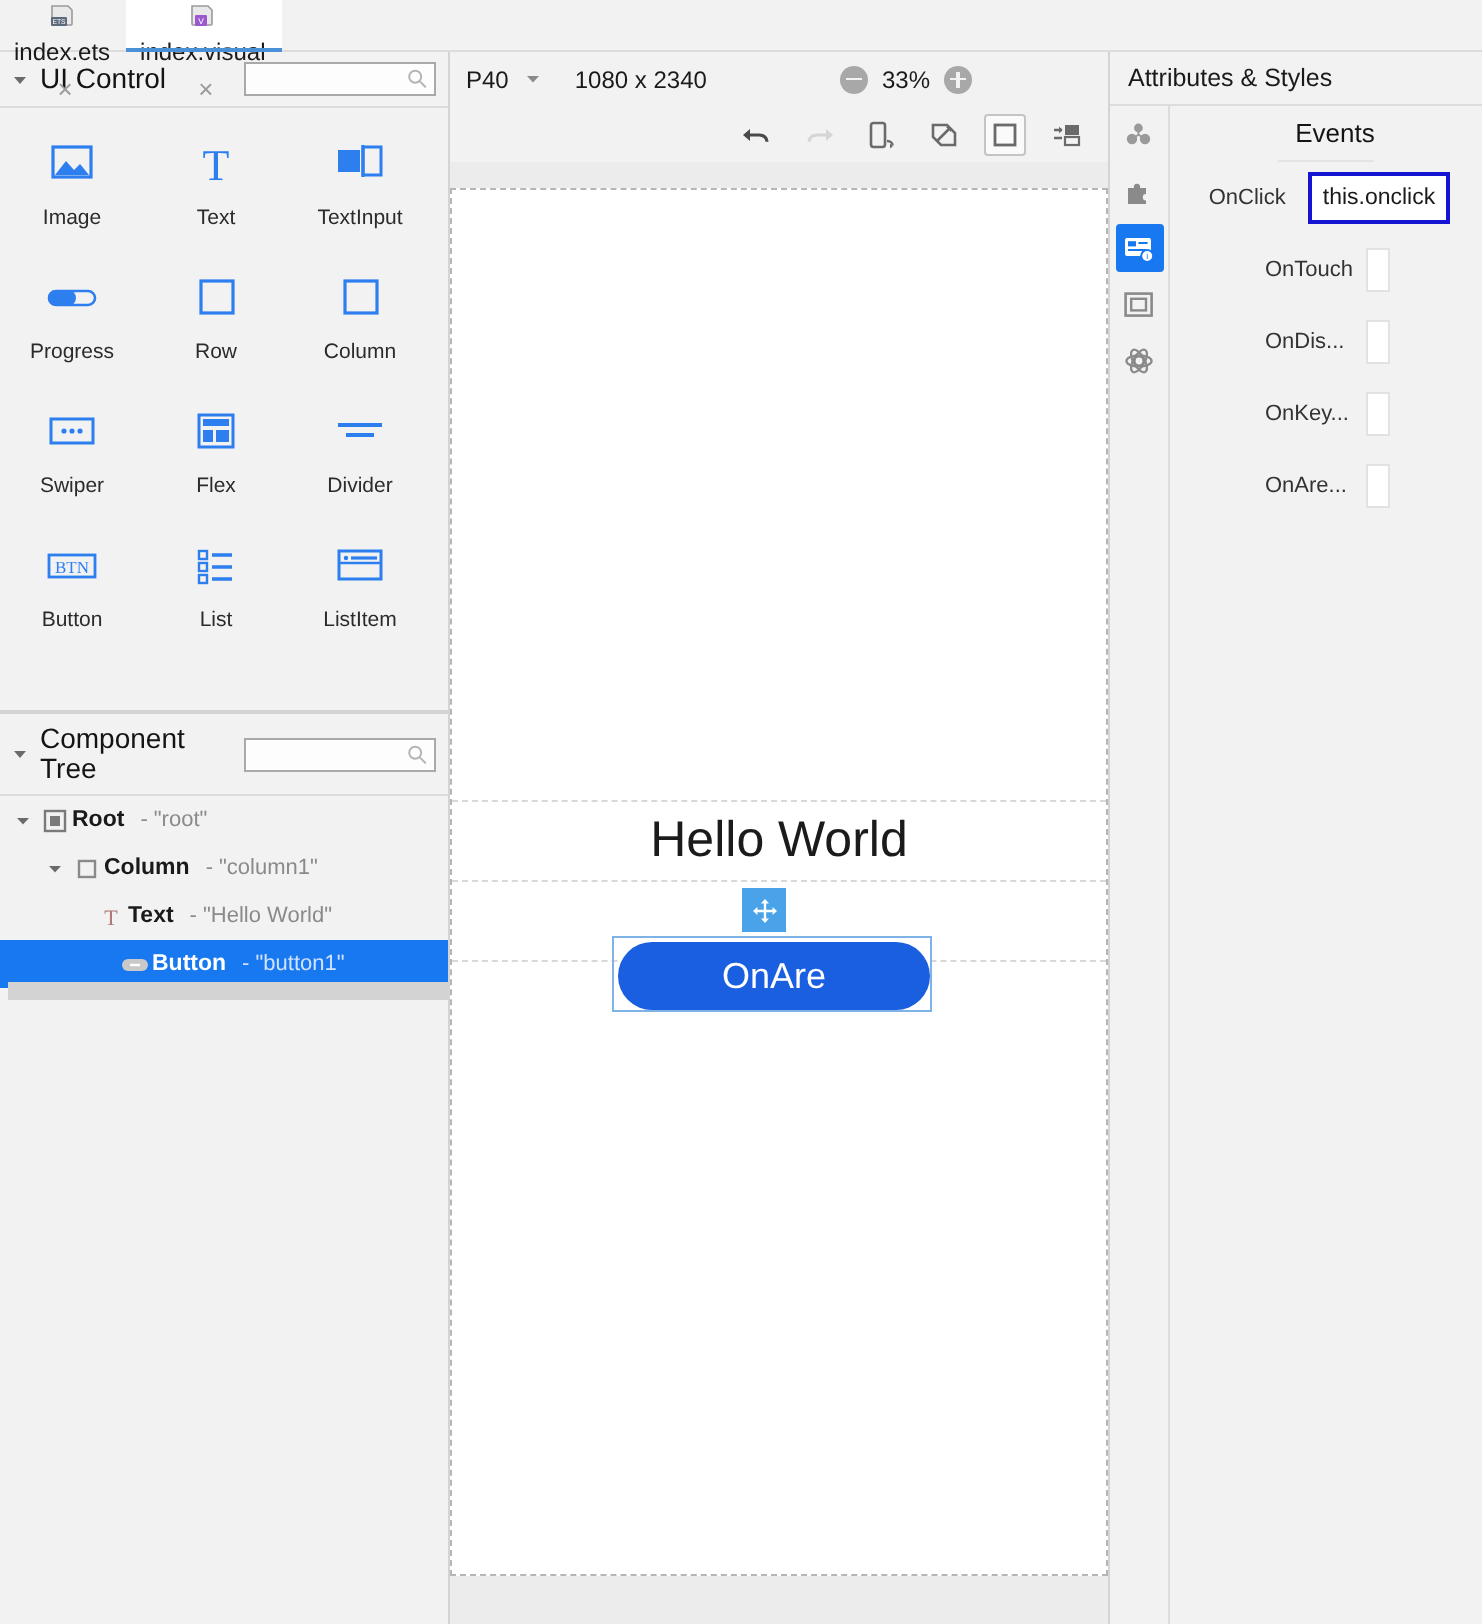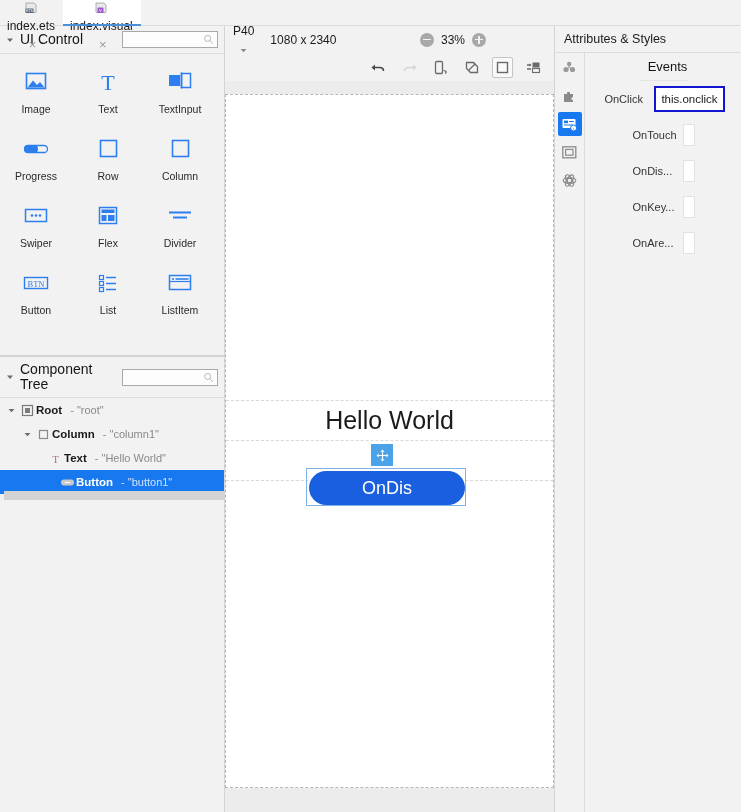--- a/index.html
+++ b/index.html
@@ -210,21 +210,20 @@
     gap: 0;
     padding: 0 8px;
     background: #f2f2f2;
     font-size: 12px;
     color: #1a1a1a;
   }
   .devsel {
     display: flex; align-items: center; gap: 8px;
     cursor: pointer;
     margin-right: 16px;
-    flex-direction: column;
   }
   .resolution { color: #1a1a1a; }
   .zoomgrp {
     margin-left: auto;
     margin-right: 60px;
     display: flex;
     align-items: center;
     gap: 7px;
   }
   .zbtn {
@@ -739,21 +738,21 @@
       </div>
 
       <div class="canvas-area">
         <div class="device">
           <div class="guide" style="top:305px;"></div>
           <div class="guide" style="top:345px;"></div>
           <div class="guide" style="top:385px;"></div>
           <div class="colwrap">
             <div class="hello">Hello World</div>
             <div class="btnsel">
-              <div class="nextbtn">OnDis</div>
+              <div class="nextbtn">OnAre</div>
             </div>
             <div class="movehandle">
               <svg width="15" height="15" viewBox="0 0 15 15">
                 <path d="M7.5 1.5l2 2.2h-4zM7.5 13.5l2-2.2h-4zM1.5 7.5l2.2-2v4zM13.5 7.5l-2.2-2v4z" fill="#ffffff"></path>
                 <path d="M7.5 3.5v8M3.5 7.5h8" stroke="#ffffff" stroke-width="1.2"></path>
               </svg>
             </div>
           </div>
         </div>
       </div>

